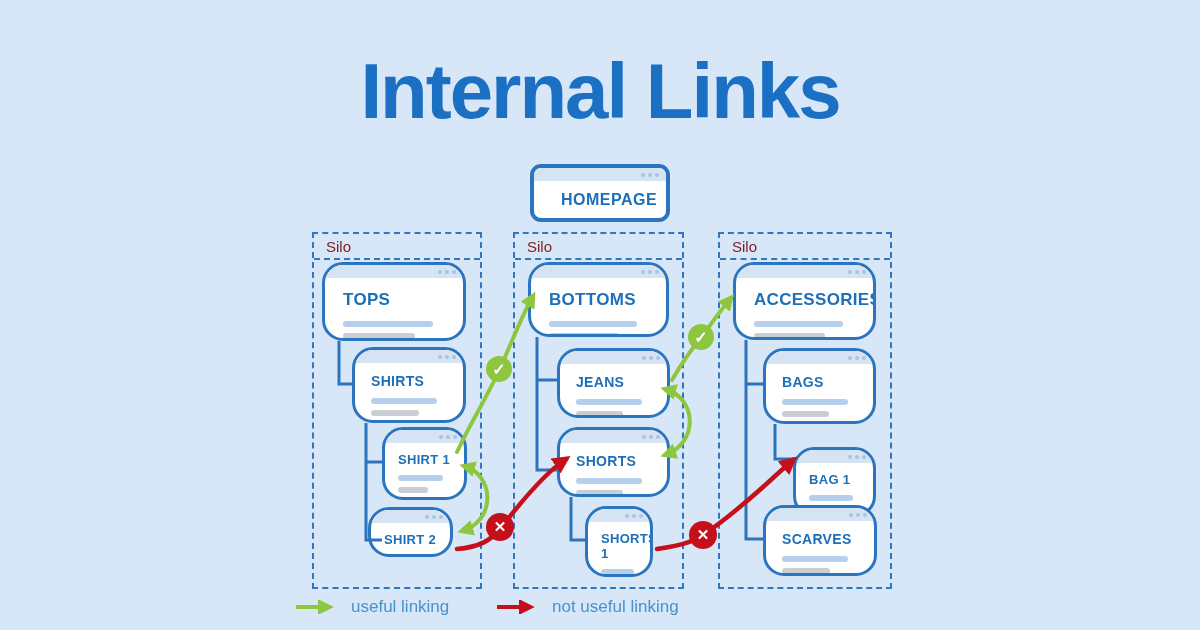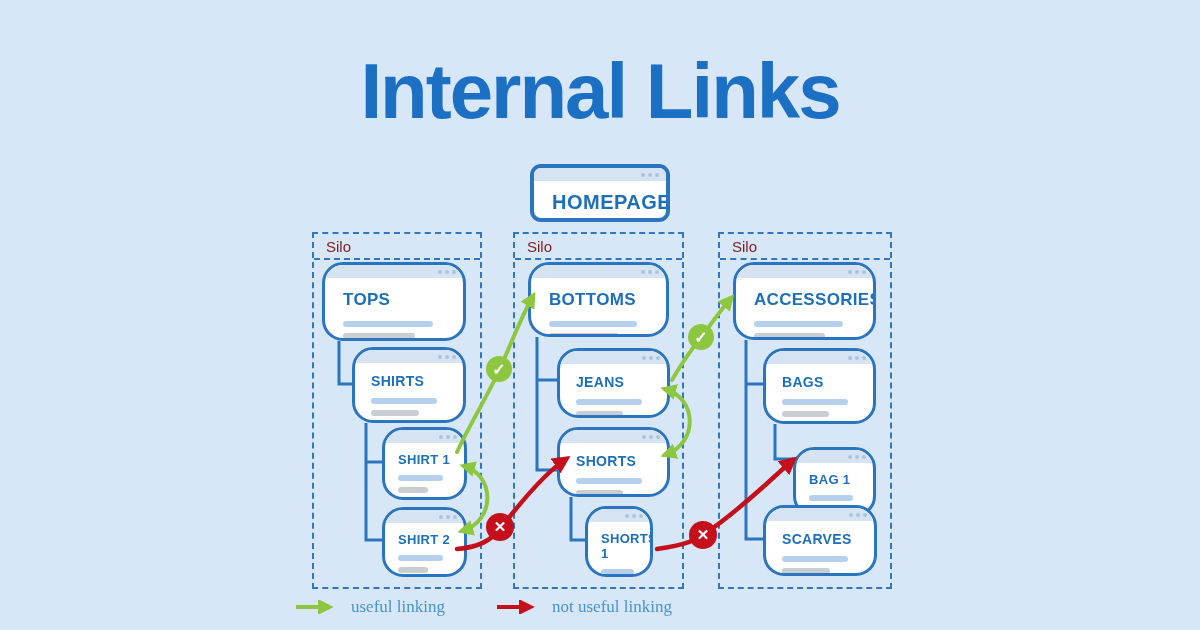--- a/index.html
+++ b/index.html
@@ -47,25 +47,25 @@
   .tier1 .wlabel{font-size:14px;}
   .tier1 .pline.blue{width:72%;margin-top:9px;}
   .tier1 .pline.gray{width:52%;margin-top:6px;}
   .tier2 .wcontent{padding:9px 0 0 13px;}
   .tier2 .wlabel{font-size:13px;}
   .tier2 .pline.blue{width:68%;margin-top:8px;}
   .tier2 .pline.gray{width:46%;margin-top:6px;}
   
   .b-home{left:530px;top:164px;width:140px;height:58px;border-width:4px;border-radius:11px;}
   .b-home .wcontent{padding-top:10px;text-align:center;}
-  .b-home .wlabel{font-size:20px;letter-spacing:.5px;text-align:right;}
+  .b-home .wlabel{font-size:16px;letter-spacing:.5px;}
   .b-tops{left:322px;top:262px;width:144px;height:79px;}
   .b-shirts{left:352px;top:347px;width:114px;height:76px;}
   .b-shirt1{left:382px;top:427px;width:85px;height:73px;}
-  .b-shirt2{left:382px;top:507px;width:85px;height:70px;}
+  .b-shirt2{left:368px;top:507px;width:85px;height:50px;}
   .b-bottoms{left:528px;top:262px;width:141px;height:75px;}
   .b-jeans{left:557px;top:348px;width:113px;height:70px;}
   .b-shorts{left:557px;top:427px;width:113px;height:70px;}
   .b-shorts1{left:585px;top:506px;width:68px;height:71px;}
   .b-access{left:733px;top:262px;width:143px;height:78px;}
   .b-bags{left:763px;top:348px;width:113px;height:76px;}
   .b-bag1{left:793px;top:427px;width:83px;height:70px;margin-top:20px;}
   .b-scarves{left:763px;top:505px;width:114px;height:71px;}
   
   .overlay{position:absolute;left:0;top:0;z-index:5;pointer-events:none;}
@@ -76,21 +76,21 @@
   }
   .badge.check{width:26px;height:26px;background:#8dc63f;font-size:16px;}
   .badge.cross{width:28px;height:28px;background:#c50f1a;font-size:15px;}
   .c1{left:486px;top:356px;}
   .c2{left:688px;top:324px;}
   .x1{left:486px;top:513px;}
   .x2{left:689px;top:521px;}
   
   .legend-item{
     position:absolute;display:flex;align-items:center;gap:11px;z-index:2;
-    color:#4793cd;font-size:17px;font-family:Liberation Serif, serif;
+    color:#4793cd;font-size:17px;
   }
   .li1{left:294px;top:597px;}
   .li2{left:495px;top:597px;}
 </style>
 </head>
 <body>
 
 <div class="stage">
 
   <h1 class="page-title">Internal Links</h1>

